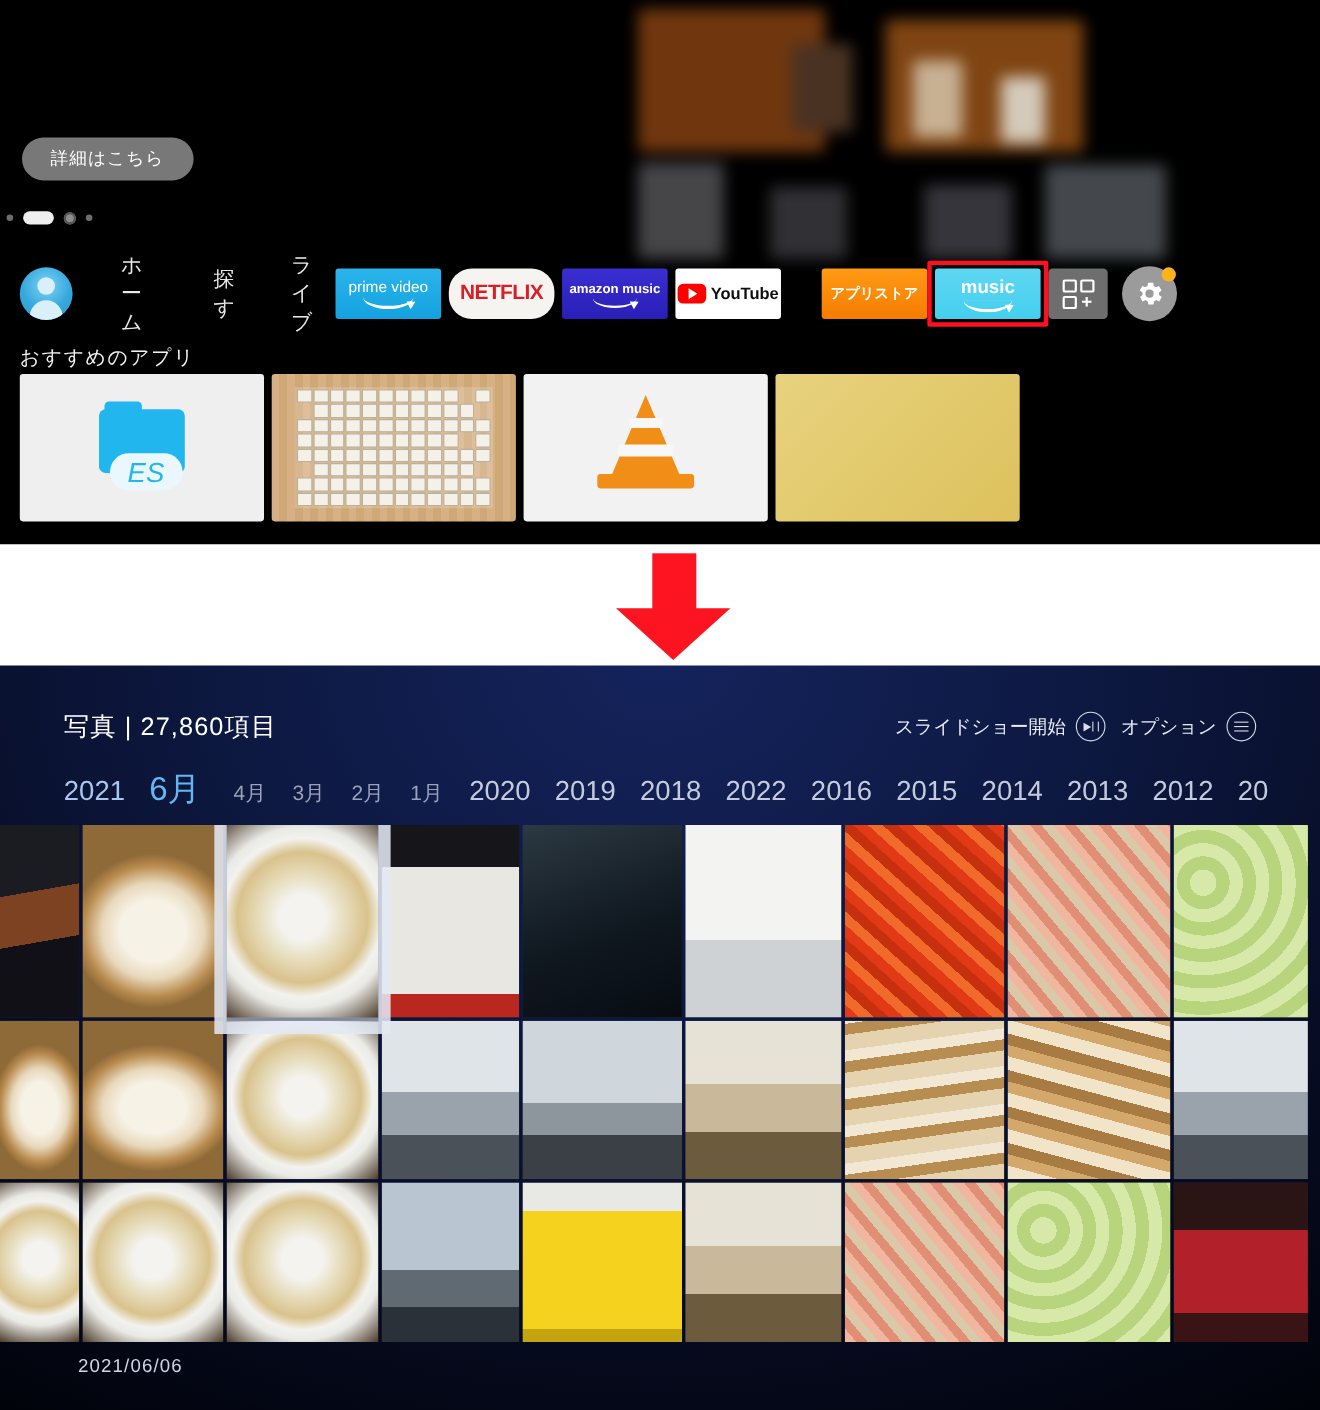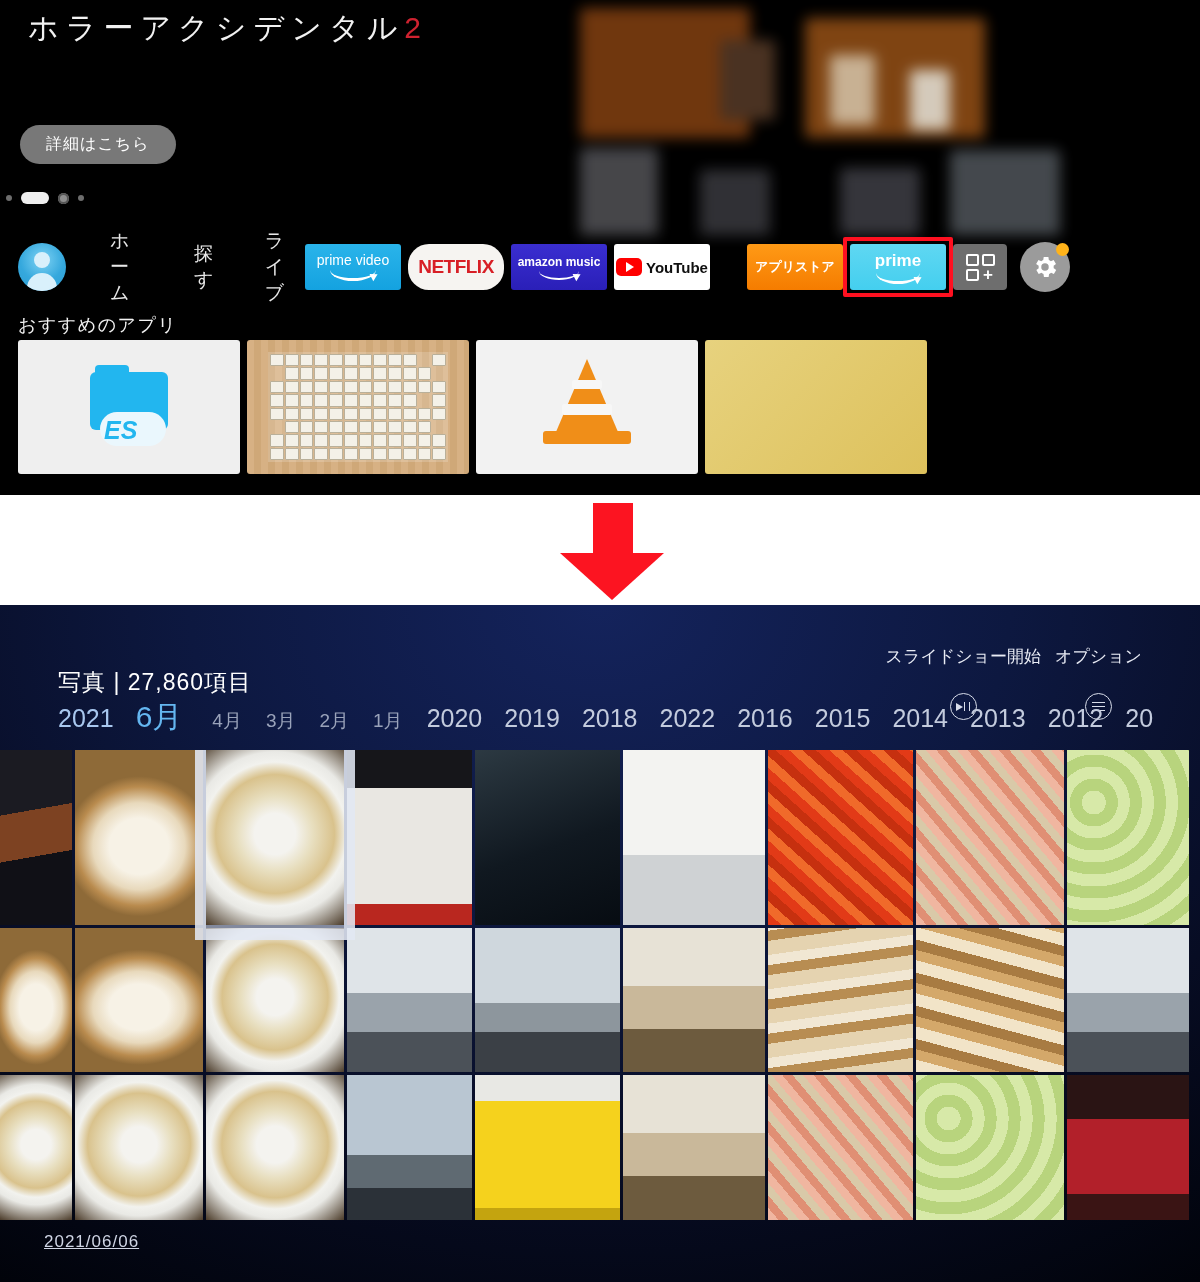--- a/index.html
+++ b/index.html
@@ -149,22 +149,22 @@
   }
   .es-folder::before {
     content:""; position:absolute; left:5px; top:-7px; width:34px; height:10px;
     background:#22b6ef; border-radius:4px 4px 0 0;
   }
   .es-cloud {
     position:absolute; left:14px; bottom:0; width:66px; height:34px;
     background:#eaf7fd; border-radius:18px;
   }
   .es-letters {
-    position:absolute; left:18px; bottom:3px; color:#22b6ef;
-    font-size:25px; font-weight:bold; font-style:italic; line-height:1;
+    position:absolute; left:30px; bottom:3px; color:#22b6ef;
+    font-size:25px; font-weight:normal; font-style:italic; line-height:1;
   }
   .ff-char {
     position:absolute; left:10px; top:-10px; width:110px; height:150px;
     background:radial-gradient(ellipse at 45% 32%, #f0cfc4 0 20%, #d9bfb4 38%, #46506b 70%, #2c3348 100%);
     filter:blur(6px); border-radius:44% 44% 30% 30%;
   }
   .ff-logo {
     position:absolute; right:10px; top:52px; color:#1b2230;
     font-family:"Liberation Serif","DejaVu Serif",serif;
     font-size:12px; letter-spacing:.5px; font-weight:bold;
@@ -220,21 +220,21 @@
   
   .photosapp {
     position:absolute; left:0; top:605px; width:1200px; height:677px;
     background:radial-gradient(ellipse 90% 120% at 50% 0%, #14235c 0%, #0d1840 38%, #070c23 70%, #01030a 100%);
     overflow:hidden;
   }
   .pa-head { position:absolute; left:0; top:40px; width:1200px; padding:0 58px; }
   .pa-titlerow { display:flex; align-items:center; }
   .pa-title { color:#fff; font-size:23px; letter-spacing:1px; }
   .pa-actions { margin-left:auto; display:flex; align-items:center; gap:14px; }
-  .pa-action { display:flex; align-items:center; gap:25px; color:#e9ecf5; font-size:17px; cursor:pointer;flex-direction:column; }
+  .pa-action { display:flex; align-items:center; gap:9px; color:#e9ecf5; font-size:17px; cursor:pointer; }
   .circ-ic {
     width:27px; height:27px; border-radius:50%; border:1.6px solid #d8ddea;
     display:flex; align-items:center; justify-content:center; color:#d8ddea;
   }
   .play-glyph { display:flex; align-items:center; gap:1px; }
   .play-glyph::before { content:""; border-left:7px solid #d8ddea; border-top:4.5px solid transparent; border-bottom:4.5px solid transparent; }
   .play-glyph::after { content:""; width:4px; height:9px; border-left:1.6px solid #d8ddea; border-right:1.6px solid #d8ddea; }
   .burger { display:flex; flex-direction:column; gap:2.5px; }
   .burger span { width:13px; height:1.6px; background:#d8ddea; display:block; }
 
@@ -262,21 +262,21 @@
     content:""; position:absolute; left:-11px; top:-15px; right:-11px; bottom:-15px;
     background:rgba(230,235,245,.55); z-index:-1;
   }
   .sel-ring {
     position:absolute; left:-11px; top:-15px; right:-11px; bottom:-15px;
     outline:0; border:11px solid rgba(226,231,242,.72); pointer-events:none;
     z-index:4; box-sizing:border-box;
   }
 
   .pa-date {
-    position:absolute; left:44px; bottom:30px; color:#cfd5e4; font-size:17px; letter-spacing:1px;text-decoration:underline;
+    position:absolute; left:71px; bottom:30px; color:#cfd5e4; font-size:17px; letter-spacing:1px;
   }
 
   
   .ph.food-gyoza { background:
       radial-gradient(ellipse 58% 40% at 50% 55%, #f7f2e6 0 40%, #e8d9bc 62%, #b98b4e 85%, #8e6a38 100%),
       linear-gradient(160deg,#3a2a1d,#1d1510); }
   .ph.food-ramen { background:
       radial-gradient(circle at 50% 48%, #f4f3ef 0 18%, #e8dfc0 33%, #d9c28c 52%, #f2f2ee 63%, #e9e9e5 72%, #4a3a28 100%); }
   .ph.menu { background:
       linear-gradient(180deg,#16161a 0 22%, #e9e7e2 22% 88%, #b9271f 88% 100%); }
@@ -314,23 +314,20 @@
     <div class="hero-blob" style="left:140px;top:40px;width:55px;height:80px;background:#513725;"></div>
     <div class="hero-blob" style="left:225px;top:18px;width:180px;height:120px;background:#8a4a14;"></div>
     <div class="hero-blob" style="left:250px;top:55px;width:45px;height:70px;background:#d9c0a0;"></div>
     <div class="hero-blob" style="left:330px;top:70px;width:40px;height:60px;background:#e7dccb;"></div>
     <div class="hero-blob" style="left:0;top:148px;width:78px;height:90px;background:#4c4c50;"></div>
     <div class="hero-blob" style="left:120px;top:170px;width:70px;height:70px;background:#35353a;"></div>
     <div class="hero-blob" style="left:260px;top:168px;width:80px;height:72px;background:#3a3a40;"></div>
     <div class="hero-blob" style="left:370px;top:150px;width:110px;height:95px;background:#4a4f54;"></div>
   </div>
 
-  <div class="hero-title">
-    <span>ホラーアクシデンタル</span><span class="num">2</span>
-  </div>
 
   <button class="detail-btn">詳細はこちら</button>
 
   <div class="dots">
     <i></i>
     <i class="active"></i>
     <i class="semi"></i>
     <i></i>
   </div>
 
@@ -364,21 +361,21 @@
       <div class="applogo l-youtube">
         <span class="yt-play"></span>
         <span>YouTube</span>
       </div>
 
       <div class="applogo l-store">アプリストア</div>
 
       <div class="photos-hl">
         <div class="applogo l-photos">
           <div style="text-align:center;">
-            <span style="font-size:17px;">prime</span>
+            <span style="font-size:17px;">music</span>
             <i class="smile" style="width:44px;"></i>
           </div>
         </div>
       </div>
 
       <div class="apps-grid-ic">
         <div class="ag-inner">
           <span></span>
             <span></span>
             <span></span>

